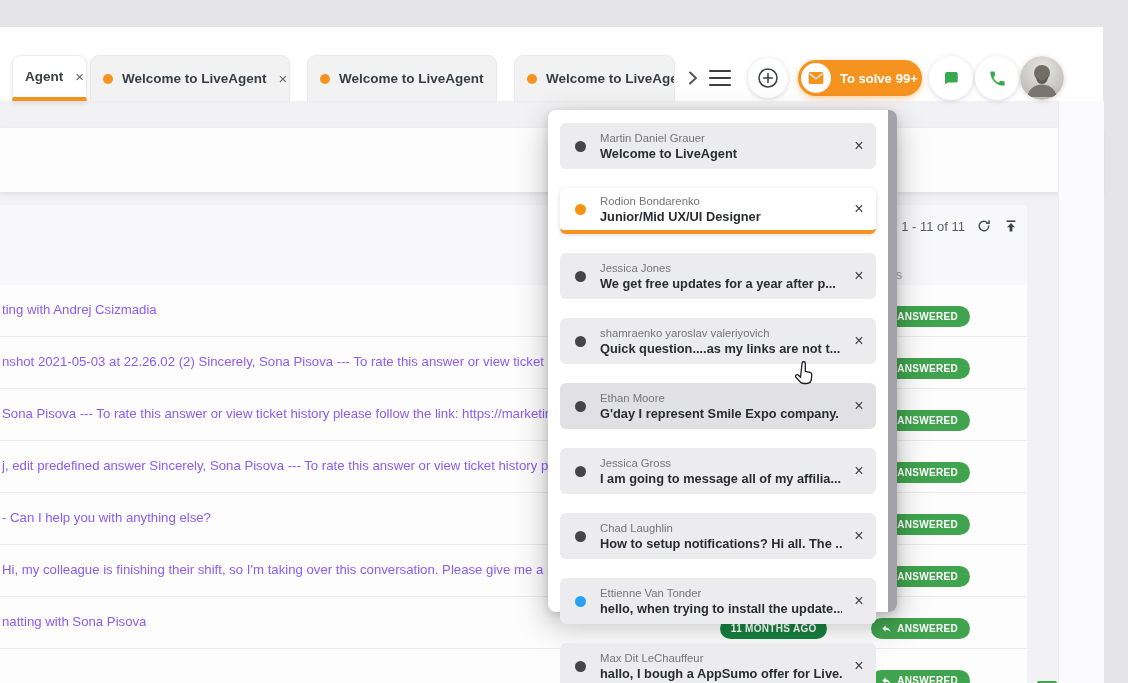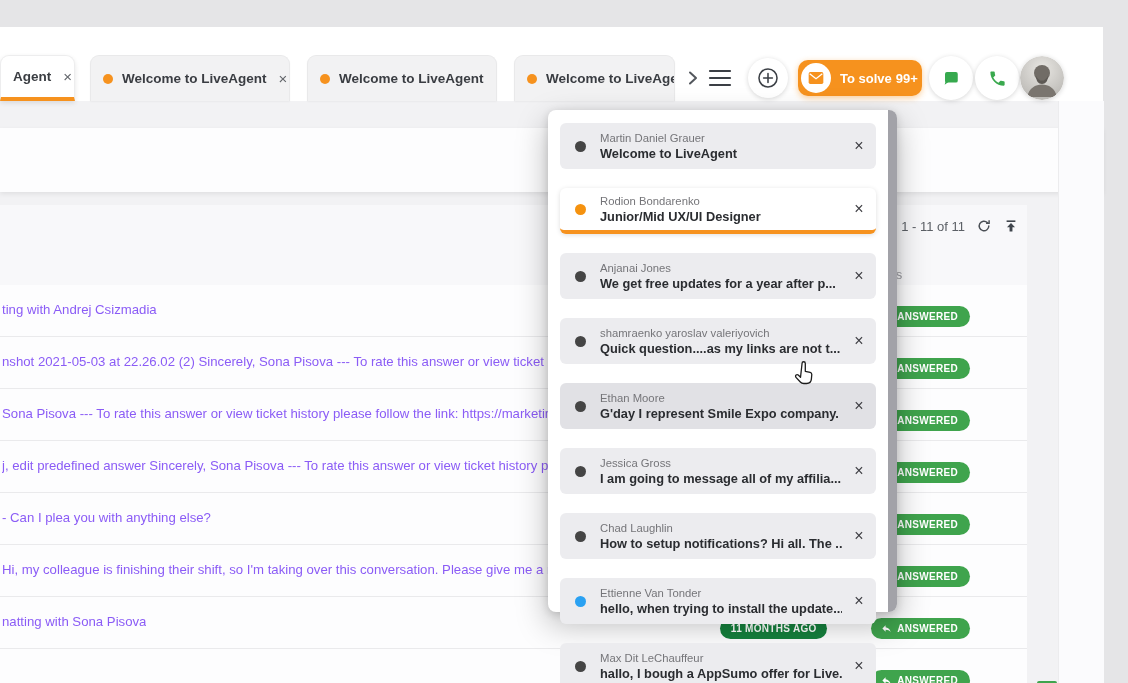--- a/index.html
+++ b/index.html
@@ -15,36 +15,36 @@
 
   
   #tabs{left:0;top:55px;width:1103px;height:46px;}
   .tab{
     position:absolute;top:0;height:46px;box-sizing:border-box;
     background:#f2f2f3;border:1px solid #e9e9ea;border-bottom:none;
     border-radius:9px 9px 0 0;display:flex;align-items:center;
     padding:0 12px;overflow:hidden;cursor:pointer;
     box-shadow:0 1px 2px rgba(0,0,0,.04);
   }
-  .tab:nth-of-type(1){left:0;width:75px;}
+  .tab:nth-of-type(1){left:12px;width:75px;}
   .tab:nth-of-type(2){left:90px;width:200px;}
   .tab:nth-of-type(3){left:307px;width:190px;}
   .tab:nth-of-type(4){left:514px;width:161px;}
   .tab.active{background:#fff;border-color:#ededee;border-bottom:4px solid #f6921e;box-shadow:0 2px 5px rgba(0,0,0,.10);}
   .tab-dot{width:10px;height:10px;border-radius:50%;background:#f6921e;margin-right:9px;flex:0 0 auto;}
   .tab-label{font-size:13.5px;font-weight:bold;color:#3a3d42;white-space:nowrap;}
   .tab-close{margin-left:12px;color:#62656a;font-size:15px;line-height:1;flex:0 0 auto;cursor:pointer;}
 
   
   .hdr-icon-btn{display:flex;align-items:center;justify-content:center;border-radius:50%;
     background:#fff;box-shadow:0 1px 5px rgba(0,0,0,.16);cursor:pointer;}
   #chevron-right{left:684px;top:69px;width:18px;height:18px;cursor:pointer;}
   #hamburger{left:708px;top:68px;width:24px;height:20px;cursor:pointer;}
   #plus-btn{left:748px;top:58px;width:40px;height:40px;}
-  #to-solve{left:798px;top:60px;width:124px;height:36px;background:#f6921e;border-radius:10px;
+  #to-solve{left:798px;top:60px;width:124px;height:36px;background:#f6921e;border-radius:18px;
     display:flex;align-items:center;box-shadow:0 2px 6px rgba(246,146,30,.45);cursor:pointer;}
   #to-solve .env-circle{width:30px;height:30px;border-radius:50%;background:#fff;margin-left:3px;
     display:flex;align-items:center;justify-content:center;}
   #to-solve .ts-label{color:#fff;font-size:13px;font-weight:bold;margin-left:9px;}
   #to-solve .ts-count{color:#fff;font-size:13px;font-weight:bold;margin-left:4px;}
   #chat-btn{left:929px;top:56px;width:44px;height:44px;}
   #phone-btn{left:975px;top:56px;width:44px;height:44px;}
   #avatar-btn{left:1020px;top:56px;width:44px;height:44px;overflow:hidden;padding:0;}
 
   
@@ -160,21 +160,21 @@
           <span class="status-badge">
             <svg width="11" height="11" viewBox="0 0 24 24">
               <path d="M10 9V5l-7 7 7 7v-4.1c5 0 8.5 1.6 11 5.1-1-5-4-10-11-11z" fill="#ffffff"></path>
             </svg>
             <span>ANSWERED</span>
           </span>
         </span>
       </div>
 
       <div class="trow">
-        <span class="trow-text">- Can I plea you with anything else?</span>
+        <span class="trow-text">- Can I help you with anything else?</span>
         <span class="badge-group">
 
           <span class="status-badge">
             <svg width="11" height="11" viewBox="0 0 24 24">
               <path d="M10 9V5l-7 7 7 7v-4.1c5 0 8.5 1.6 11 5.1-1-5-4-10-11-11z" fill="#ffffff"></path>
             </svg>
             <span>ANSWERED</span>
           </span>
         </span>
       </div>
@@ -318,21 +318,21 @@
         <span class="dd-texts">
           <span class="dd-name" style="display:block">Rodion Bondarenko</span>
           <span class="dd-subject" style="display:block">Junior/Mid UX/UI Designer</span>
         </span>
         <span class="dd-close">×</span>
       </div>
 
       <div class="dd-item">
         <span class="dd-dot" style="background: rgb(69, 69, 69);"></span>
         <span class="dd-texts">
-          <span class="dd-name" style="display:block">Anjanai Jones</span>
+          <span class="dd-name" style="display:block">Jessica Jones</span>
           <span class="dd-subject" style="display:block">We get free updates for a year after p...</span>
         </span>
         <span class="dd-close">×</span>
       </div>
 
       <div class="dd-item">
         <span class="dd-dot" style="background: rgb(69, 69, 69);"></span>
         <span class="dd-texts">
           <span class="dd-name" style="display:block">shamraenko yaroslav valeriyovich</span>
           <span class="dd-subject" style="display:block">Quick question....as my links are not t...</span>

